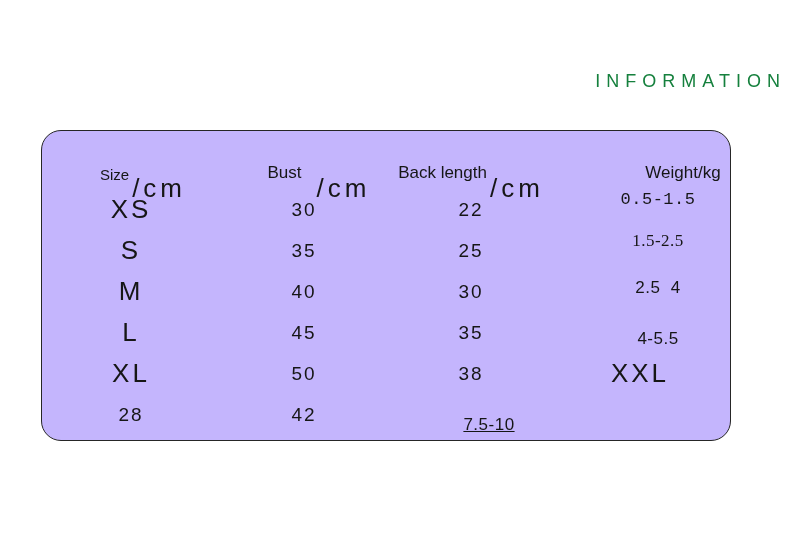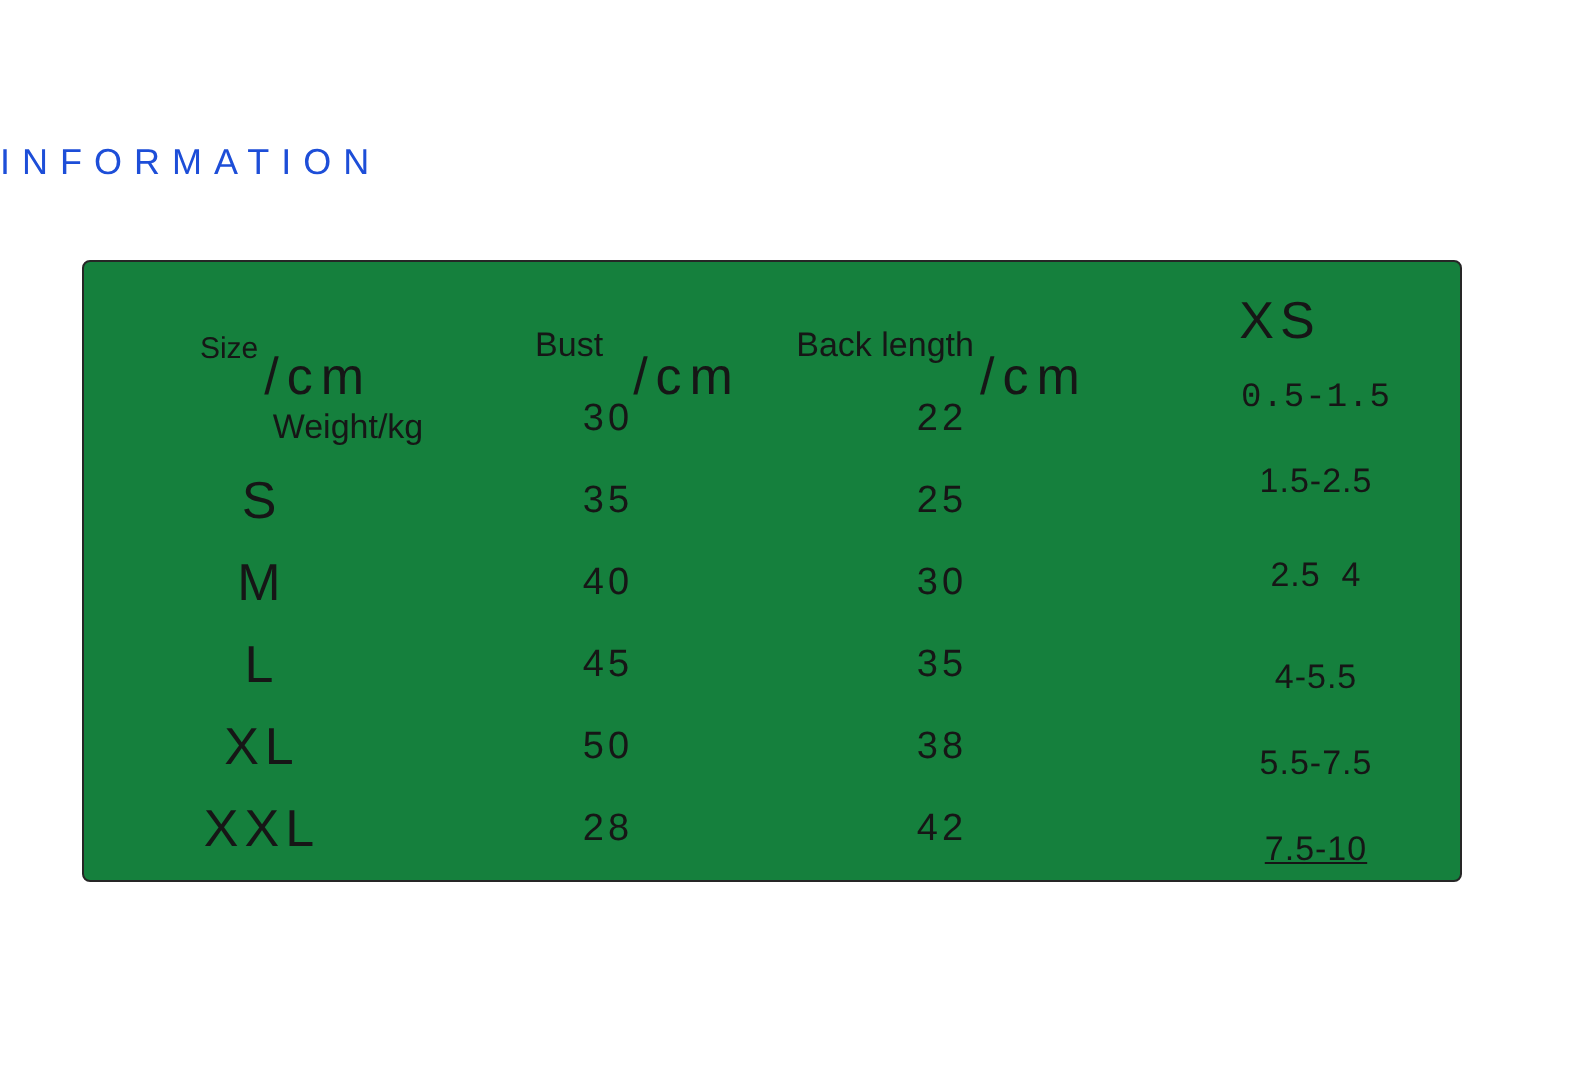--- a/index.html
+++ b/index.html
@@ -10,36 +10,36 @@
     background: #ffffff;
     font-family: "Liberation Sans", sans-serif;
     color: #1c1c1c;
     overflow: hidden;
   }
   .title {
     position: absolute;
     top: 71px;
     left: 0;
     width: 100%;
-    text-align: left;
+    text-align: right;
     font-size: 18px;
     letter-spacing: 6px;
     font-weight: 400;
-    color: #1d4ed8;
+    color: #15803d;
   }
   .panel {
     position: absolute;
     left: 41px;
     top: 130px;
     width: 690px;
     height: 311px;
     border: 1.5px solid #262626;
-    border-radius: 4px;
+    border-radius: 20px;
     box-sizing: border-box;
-    background: #15803d;
+    background: #c4b5fd;
   }
   .grid {
     display: grid;
     width: 100%;
     height: 100%;
     grid-template-columns: 178px 168px 166px 172px;
     grid-template-rows: 58px repeat(6, 41px);
   }
   .cell {
     display: flex;
@@ -77,21 +77,21 @@
     font-size: 26px;
     letter-spacing: 3px;
   }
   .wcell {
     font-size: 17px;
     letter-spacing: 0.5px;
     white-space: pre;
     color: #161616;
   }
   .w1 { transform: translate(18px, -10px); font-family: Liberation Mono, monospace; }
-  .w2 { transform: translate(18px, -10px); }
+  .w2 { transform: translate(18px, -10px); font-family: Liberation Serif, serif; }
   .w3 { transform: translate(18px, -4px); }
   .w4 { transform: translate(18px, 6px); text-align: right; }
   .w5 { transform: translate(18px, 8px); }
   .w6 { transform: translate(18px, 10px); text-decoration: underline; }
 </style>
 </head>
 <body>
 
 <div class="stage">
 
@@ -105,25 +105,25 @@
           <span class="hunit">/cm</span>
       </div>
       <div class="cell hcell hc1">
         <span class="hlabel">Bust</span>
           <span class="hunit">/cm</span>
       </div>
       <div class="cell hcell hc2">
         <span class="hlabel">Back length</span>
           <span class="hunit">/cm</span>
       </div>
-      <div class="cell vcell scell">XS</div>
-
       <div class="cell hcell hc3">
         <span class="hlabel">Weight/kg</span>
       </div>
+
+      <div class="cell vcell scell">XS</div>
       <div class="cell vcell">30</div>
       <div class="cell vcell">22</div>
       <div class="cell wcell w1">0.5-1.5</div>
 
       <div class="cell vcell scell">S</div>
       <div class="cell vcell">35</div>
       <div class="cell vcell">25</div>
       <div class="cell wcell w2">1.5-2.5</div>
 
       <div class="cell vcell scell">M</div>
@@ -132,21 +132,20 @@
       <div class="cell wcell w3">2.5  4</div>
 
       <div class="cell vcell scell">L</div>
       <div class="cell vcell">45</div>
       <div class="cell vcell">35</div>
       <div class="cell wcell w4">4-5.5</div>
 
       <div class="cell vcell scell">XL</div>
       <div class="cell vcell">50</div>
       <div class="cell vcell">38</div>
-      <div class="cell wcell w5">5.5-7.5</div>
 
       <div class="cell vcell scell">XXL</div>
       <div class="cell vcell">28</div>
       <div class="cell vcell">42</div>
       <div class="cell wcell w6">7.5-10</div>
 
     </div>
   </div>
 
 </div>

